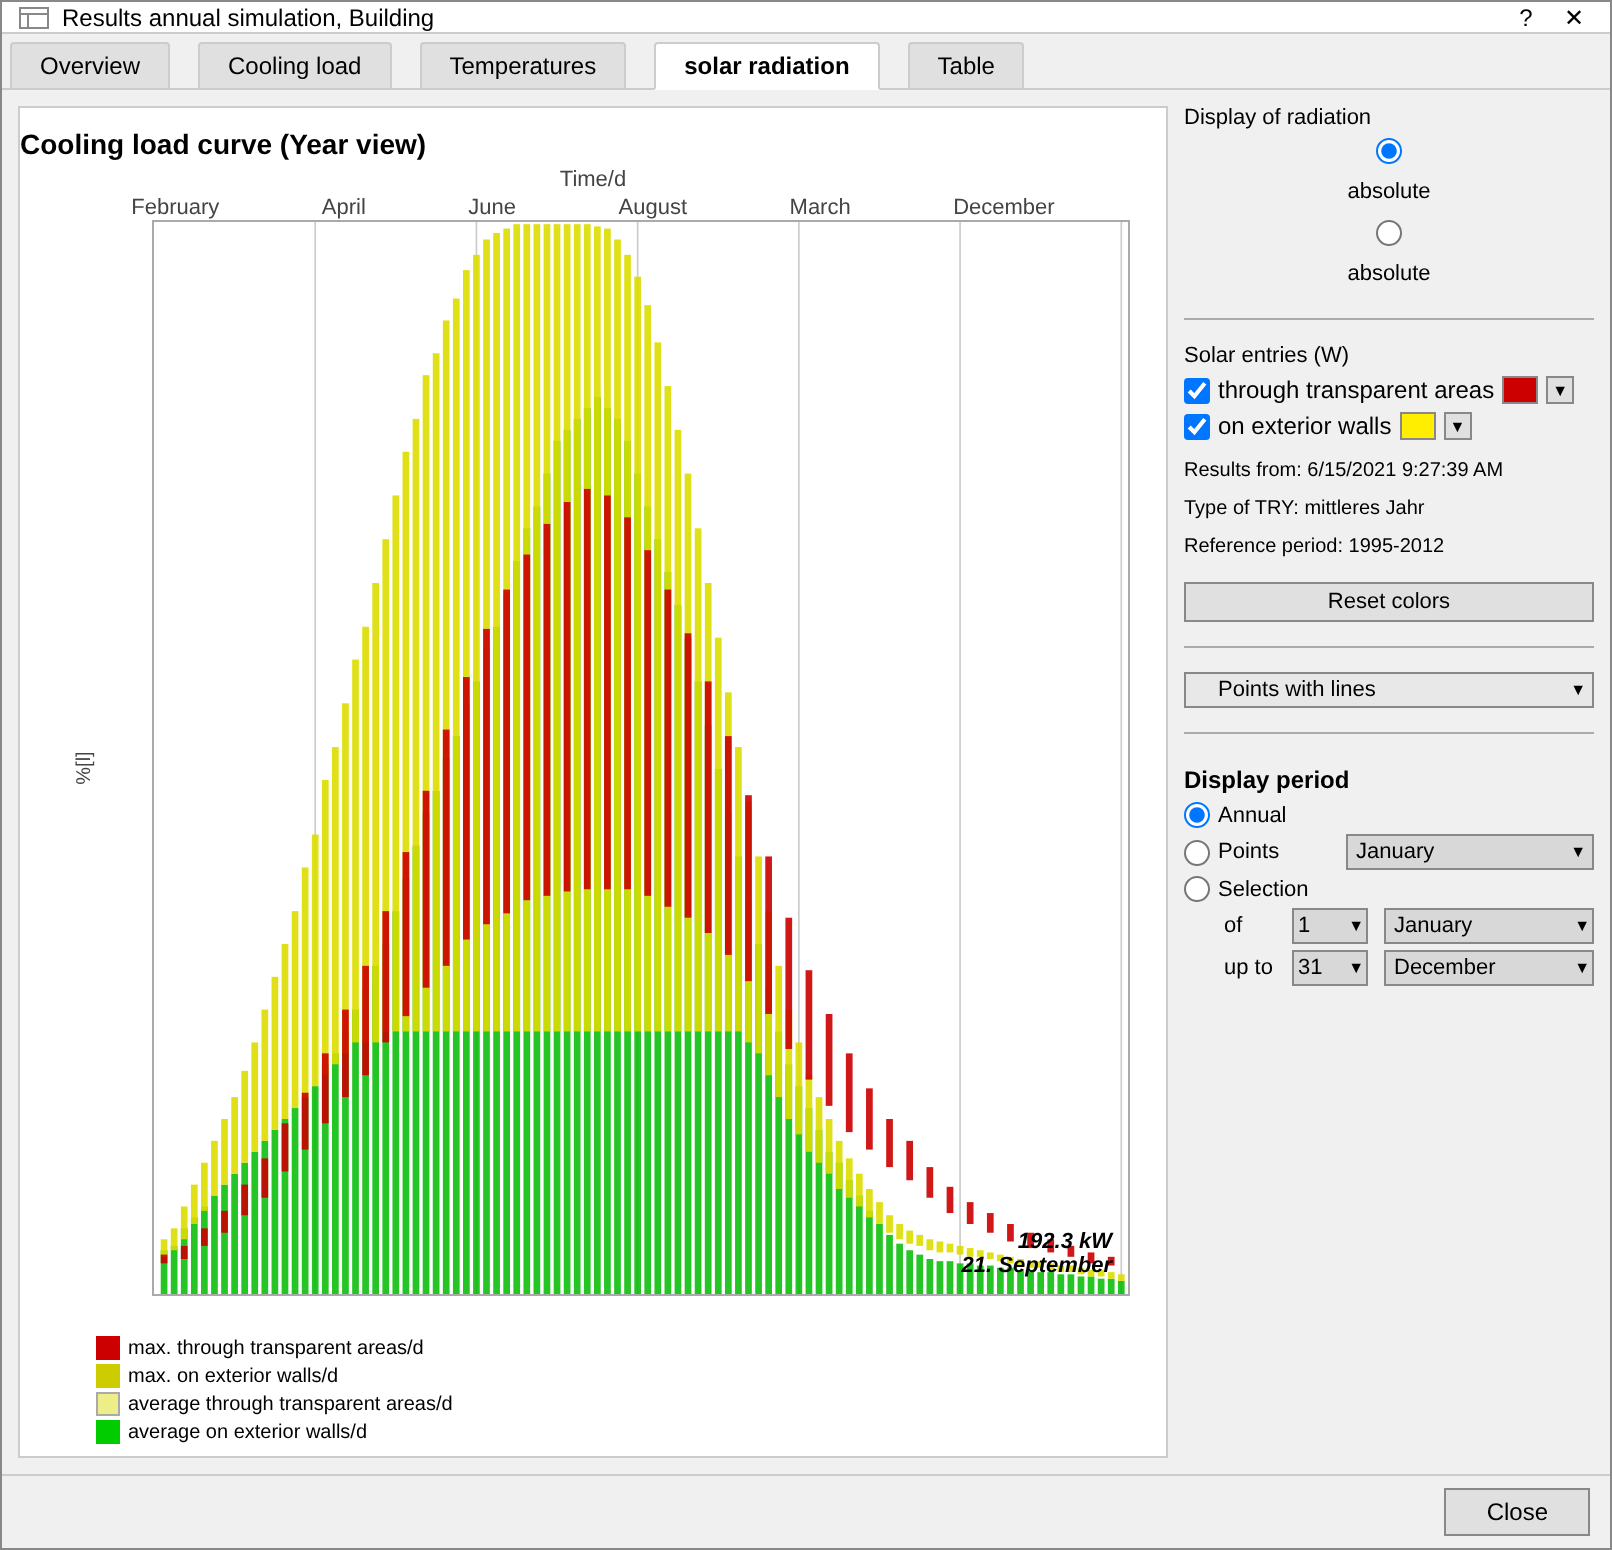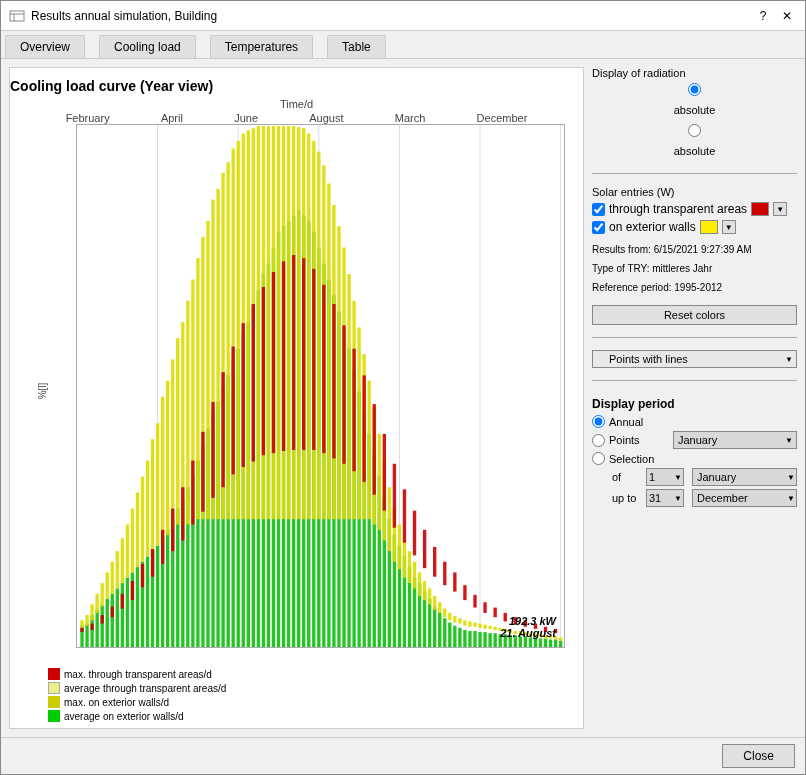--- a/index.html
+++ b/index.html
@@ -20,21 +20,21 @@
       border: 1px solid #888;
       display: flex;
       flex-direction: column;
     }
     .title-bar {
       background: #fff;
       display: flex;
       align-items: center;
       padding: 4px 8px;
       border-bottom: 1px solid #ccc;
-      height: 30px;
+      height: 16px;
     }
     .title-bar-icon {
       width: 16px;
       height: 16px;
       margin-right: 6px;
     }
     .title-bar-title {
       flex: 1;
       font-size: 12px;
       color: #000;
@@ -322,20 +322,23 @@
 
   <div class="tabs">
     <div class="tab">
       <span>Overview</span>
     </div>
     <div class="tab">
       <span>Cooling load</span>
     </div>
     <div class="tab">
       <span>Temperatures</span>
+    </div>
+    <div class="tab active">
+      <span>solar radiation</span>
     </div>
     <div class="tab">
       <span>Table</span>
     </div>
   </div>
 
   <div class="main-content">
 
     <div class="chart-area">
       <div class="chart-title">Cooling load curve (Year view)</div>
@@ -605,37 +608,37 @@
               <rect x="254" y="458" width="2" height="8"></rect>
               <rect x="260" y="462" width="2" height="7"></rect>
               <rect x="266" y="465" width="2" height="6"></rect>
               <rect x="272" y="468" width="2" height="5"></rect>
               <rect x="278" y="471" width="2" height="5"></rect>
               <rect x="284" y="473" width="2" height="4"></rect>
             </g>
           </svg>
           <div class="chart-label-kw">
             <span>192.3 kW</span><br>
-            <span>21. August</span>
+            <span>21. September</span>
           </div>
         </div>
       </div>
 
       <div class="legend-area">
         <div class="legend-item">
           <div class="legend-color" style="background:#cc0000;"></div>
           <span>max. through transparent areas/d</span>
         </div>
         <div class="legend-item">
+          <div class="legend-color" style="background:#cccc00;"></div>
+          <span>max. on exterior walls/d</span>
+        </div>
+        <div class="legend-item">
           <div class="legend-color" style="background:#eeee88; border:1px solid #aaa;"></div>
           <span>average through transparent areas/d</span>
-        </div>
-        <div class="legend-item">
-          <div class="legend-color" style="background:#cccc00;"></div>
-          <span>max. on exterior walls/d</span>
         </div>
         <div class="legend-item">
           <div class="legend-color" style="background:#00cc00;"></div>
           <span>average on exterior walls/d</span>
         </div>
       </div>
     </div>
 
     <div class="right-panel">
 

